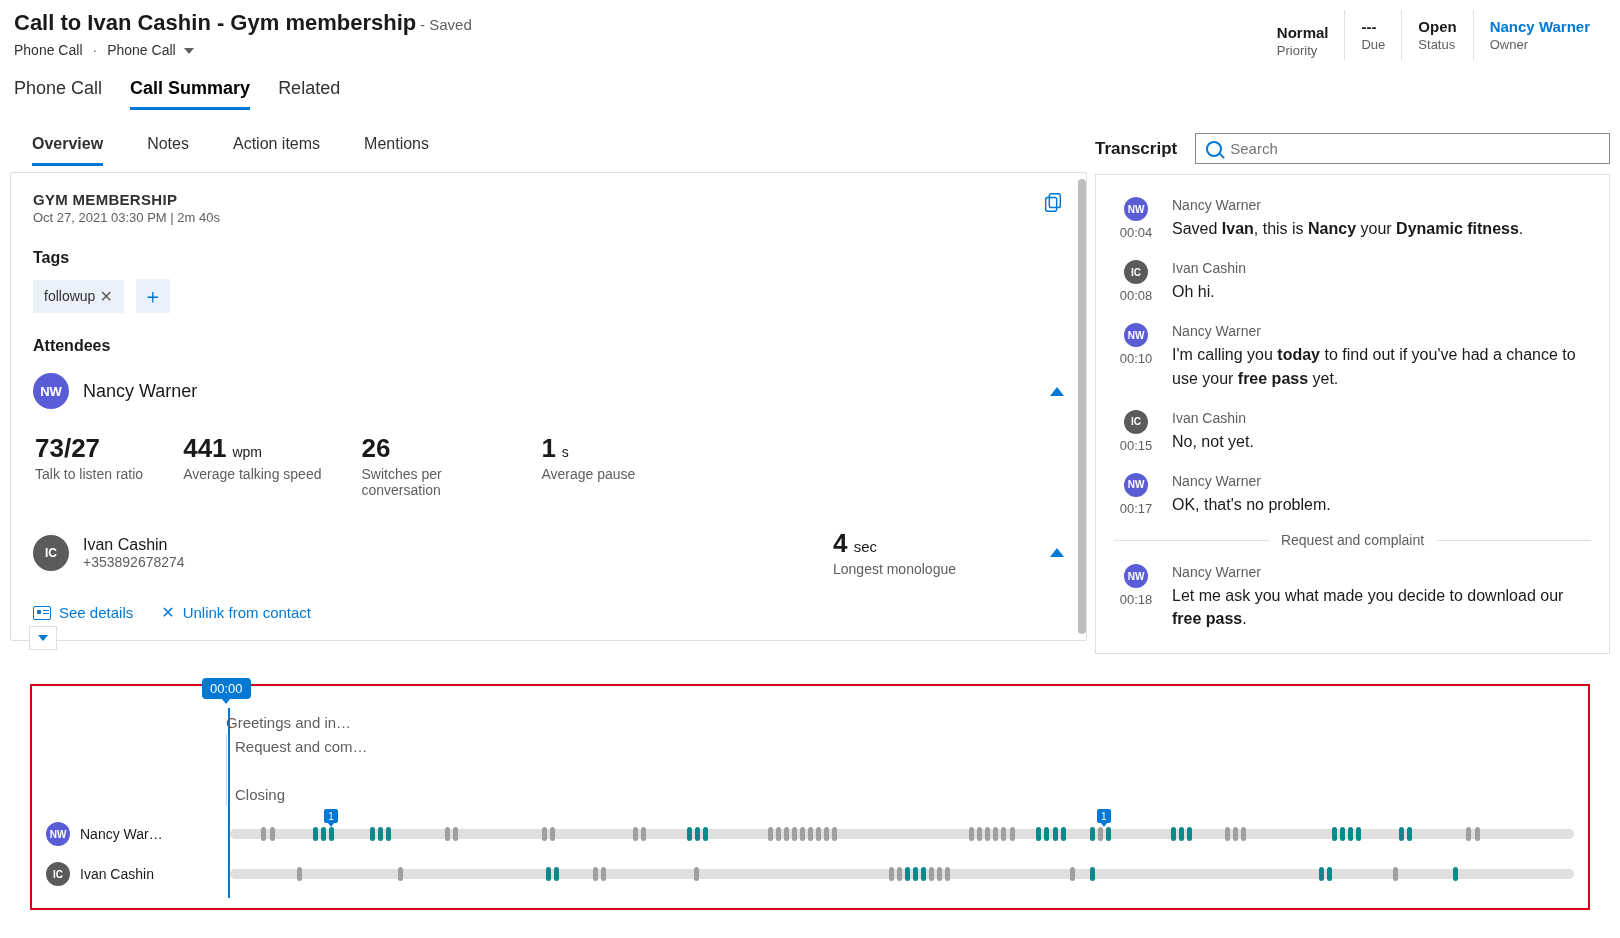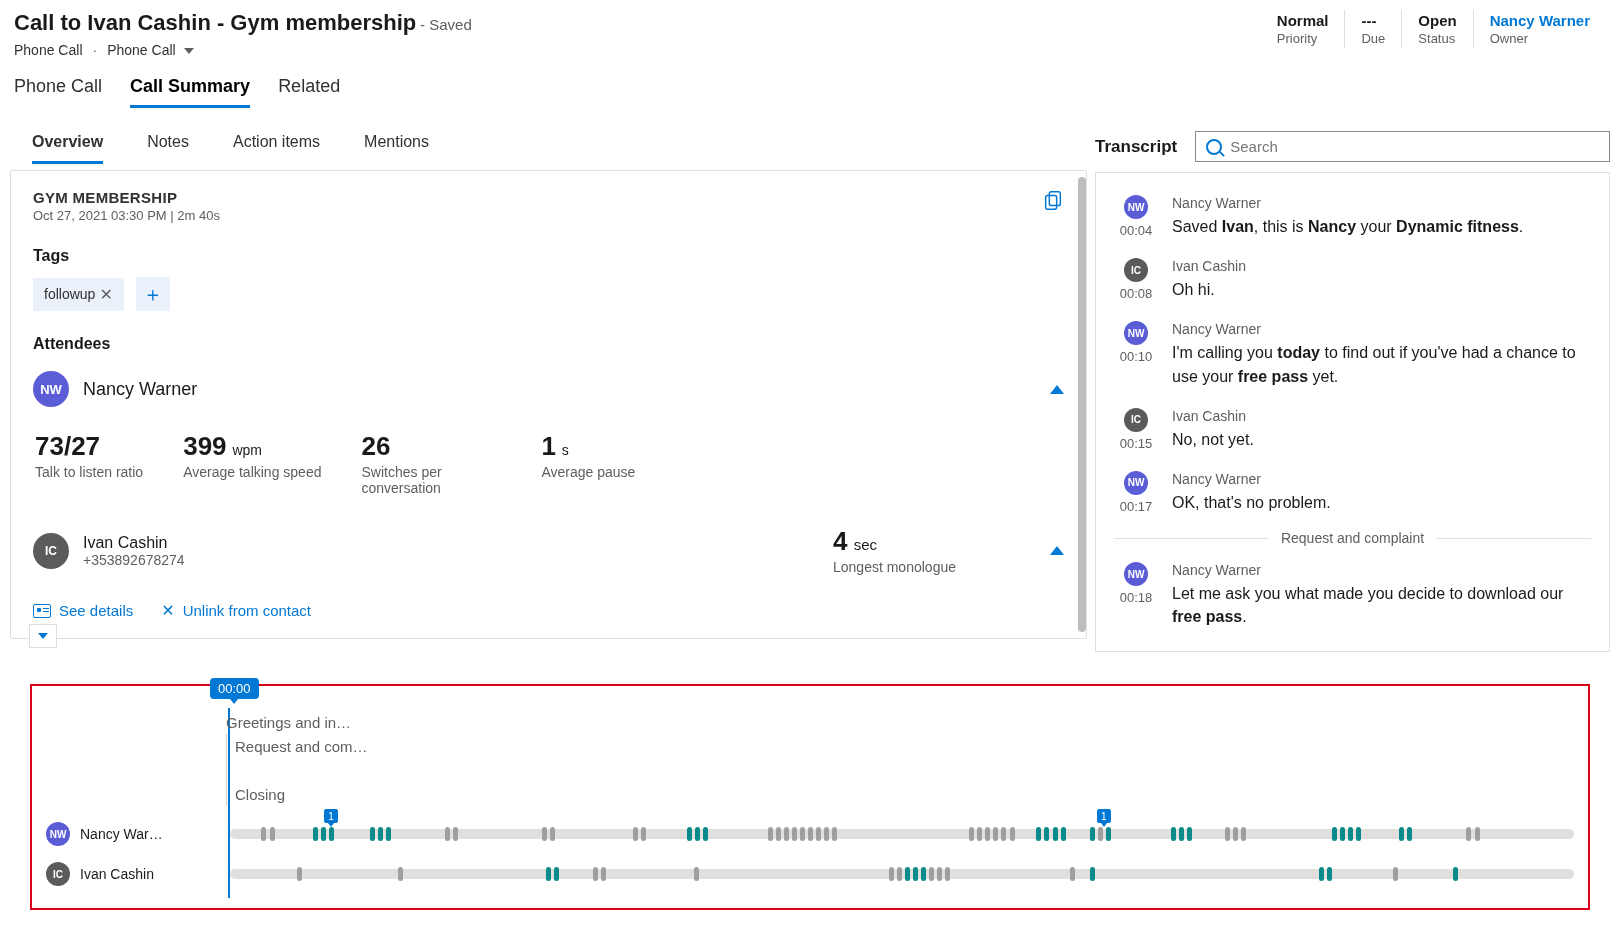--- a/index.html
+++ b/index.html
@@ -7,21 +7,21 @@
   .page { width: 1620px; }
   .header-row { display: flex; justify-content: space-between; align-items: flex-start; padding: 10px 14px 6px 14px; }
   .title-block { }
   .title-main { font-size: 22px; font-weight: 600; display: inline; }
   .title-saved { font-size: 15px; font-weight: 400; color: #605e5c; }
   .subtitle-row { display: flex; align-items: center; gap: 10px; margin-top: 6px; color: #323130; }
   .subtitle-sep { color: #605e5c; }
   .chevron { display:inline-block; width:10px; height:6px; border-left:5px solid transparent; border-right:5px solid transparent; border-top:6px solid #605e5c; vertical-align:middle; margin-left:4px;}
   .meta-block { display: flex; align-items: stretch; }
   .meta-item { border-left: 1px solid #e1dfdd; padding: 2px 16px; display:flex; flex-direction:column; justify-content:center; }
-  .meta-item:first-child { border-left: none; }
+  .meta-item:first-child { border-left: none; margin-top: 12px; }
   .meta-val { font-size: 15px; font-weight: 600; }
   .meta-label { font-size: 13px; color: #605e5c; margin-top:2px; }
   .meta-link { color: #0078d4; }
   .tabs-top { display: flex; gap: 28px; padding: 12px 14px 0 14px; border-bottom: 1px solid #fff; font-size:18px;}
   .tabs-top .tab { padding-bottom: 8px; cursor:pointer; color:#323130; }
   .tabs-top .tab.active { font-weight: 600; border-bottom: 3px solid #0078d4; color:#000;}
   .content-row { display:flex; gap:0; padding: 0 10px; margin-top:10px;}
   .left-col { flex: 1 1 0; position:relative; }
   .right-col { width: 523px; padding-left: 8px; }
   .subtabs { display:flex; gap:44px; padding: 14px 22px 0 22px; font-size:16px; }
@@ -74,21 +74,21 @@
   .utt .t { font-size:13px; color:#605e5c;}
   .utt .col2 { flex:1;}
   .utt .spk { font-size:14px; color:#605e5c; margin-bottom:4px;}
   .utt .txt { font-size:16px; line-height:1.45;}
   .utt .txt b { font-weight:700;}
   .divider-row { display:flex; align-items:center; gap:12px; padding:6px 18px; color:#605e5c;}
   .divider-row .line { flex:1; height:1px; background:#e1dfdd;}
   .divider-row .lbl { font-size:14px;}
 
   .timeline-wrap { position:absolute; left:30px; right:30px; bottom:28px; border:2px solid #d9001b; padding:10px 14px 22px 14px; background:#fff;}
-  .time-marker { position:absolute; top:-8px; left:178px; }
+  .time-marker { position:absolute; top:-8px; left:170px; }
   .time-bubble { background:#0078d4; color:#fff; font-size:13px; padding:3px 8px; border-radius:4px; position:relative;}
   .time-bubble::after{content:""; position:absolute; left:50%; bottom:-5px; margin-left:-4px; border-left:4px solid transparent; border-right:4px solid transparent; border-top:5px solid #0078d4;}
   .playhead { position:absolute; top:22px; bottom:10px; left:196px; width:2px; background:#0078d4;}
   .seg-labels { display:flex; font-size:15px; color:#605e5c; margin-left:180px; margin-top:14px; margin-bottom:10px; position:relative;flex-direction:column;}
   .seg-label { overflow:hidden; white-space:nowrap; text-overflow:ellipsis; padding-right:14px; border-left:1px solid #d2d0ce; padding-left:8px; height:24px; display:flex; align-items:center;}
   .seg-label:first-child{border-left:none; padding-left:0;}
   .track-row { display:flex; align-items:center; gap:14px; margin-top:16px;}
   .track-label { display:flex; align-items:center; gap:10px; width:170px; overflow:hidden; white-space:nowrap; text-overflow:ellipsis;}
   .track { position:relative; flex:1; height:10px; background:#e1dfdd; border-radius:5px;}
   .blip { position:absolute; top:-2px; width:5px; height:14px; border-radius:3px;}
@@ -182,21 +182,21 @@
             <div class="expand">
                 <div class="expand-caret"></div>
               </div>
           </div>
           <div class="stats-row" id="stats-row">
               <div class="stat">
                 <div class="v"><span>73/27</span></div>
                 <div class="l">Talk to listen ratio</div>
               </div>
               <div class="stat">
-                <div class="v"><span>399</span><span class="unit"> wpm</span></div>
+                <div class="v"><span>441</span><span class="unit"> wpm</span></div>
                 <div class="l">Average talking speed</div>
               </div>
               <div class="stat">
                 <div class="v"><span>26</span></div>
                 <div class="l">Switches per conversation</div>
               </div>
               <div class="stat">
                 <div class="v"><span>1</span><span class="unit"> s</span></div>
                 <div class="l">Average pause</div>
               </div>

